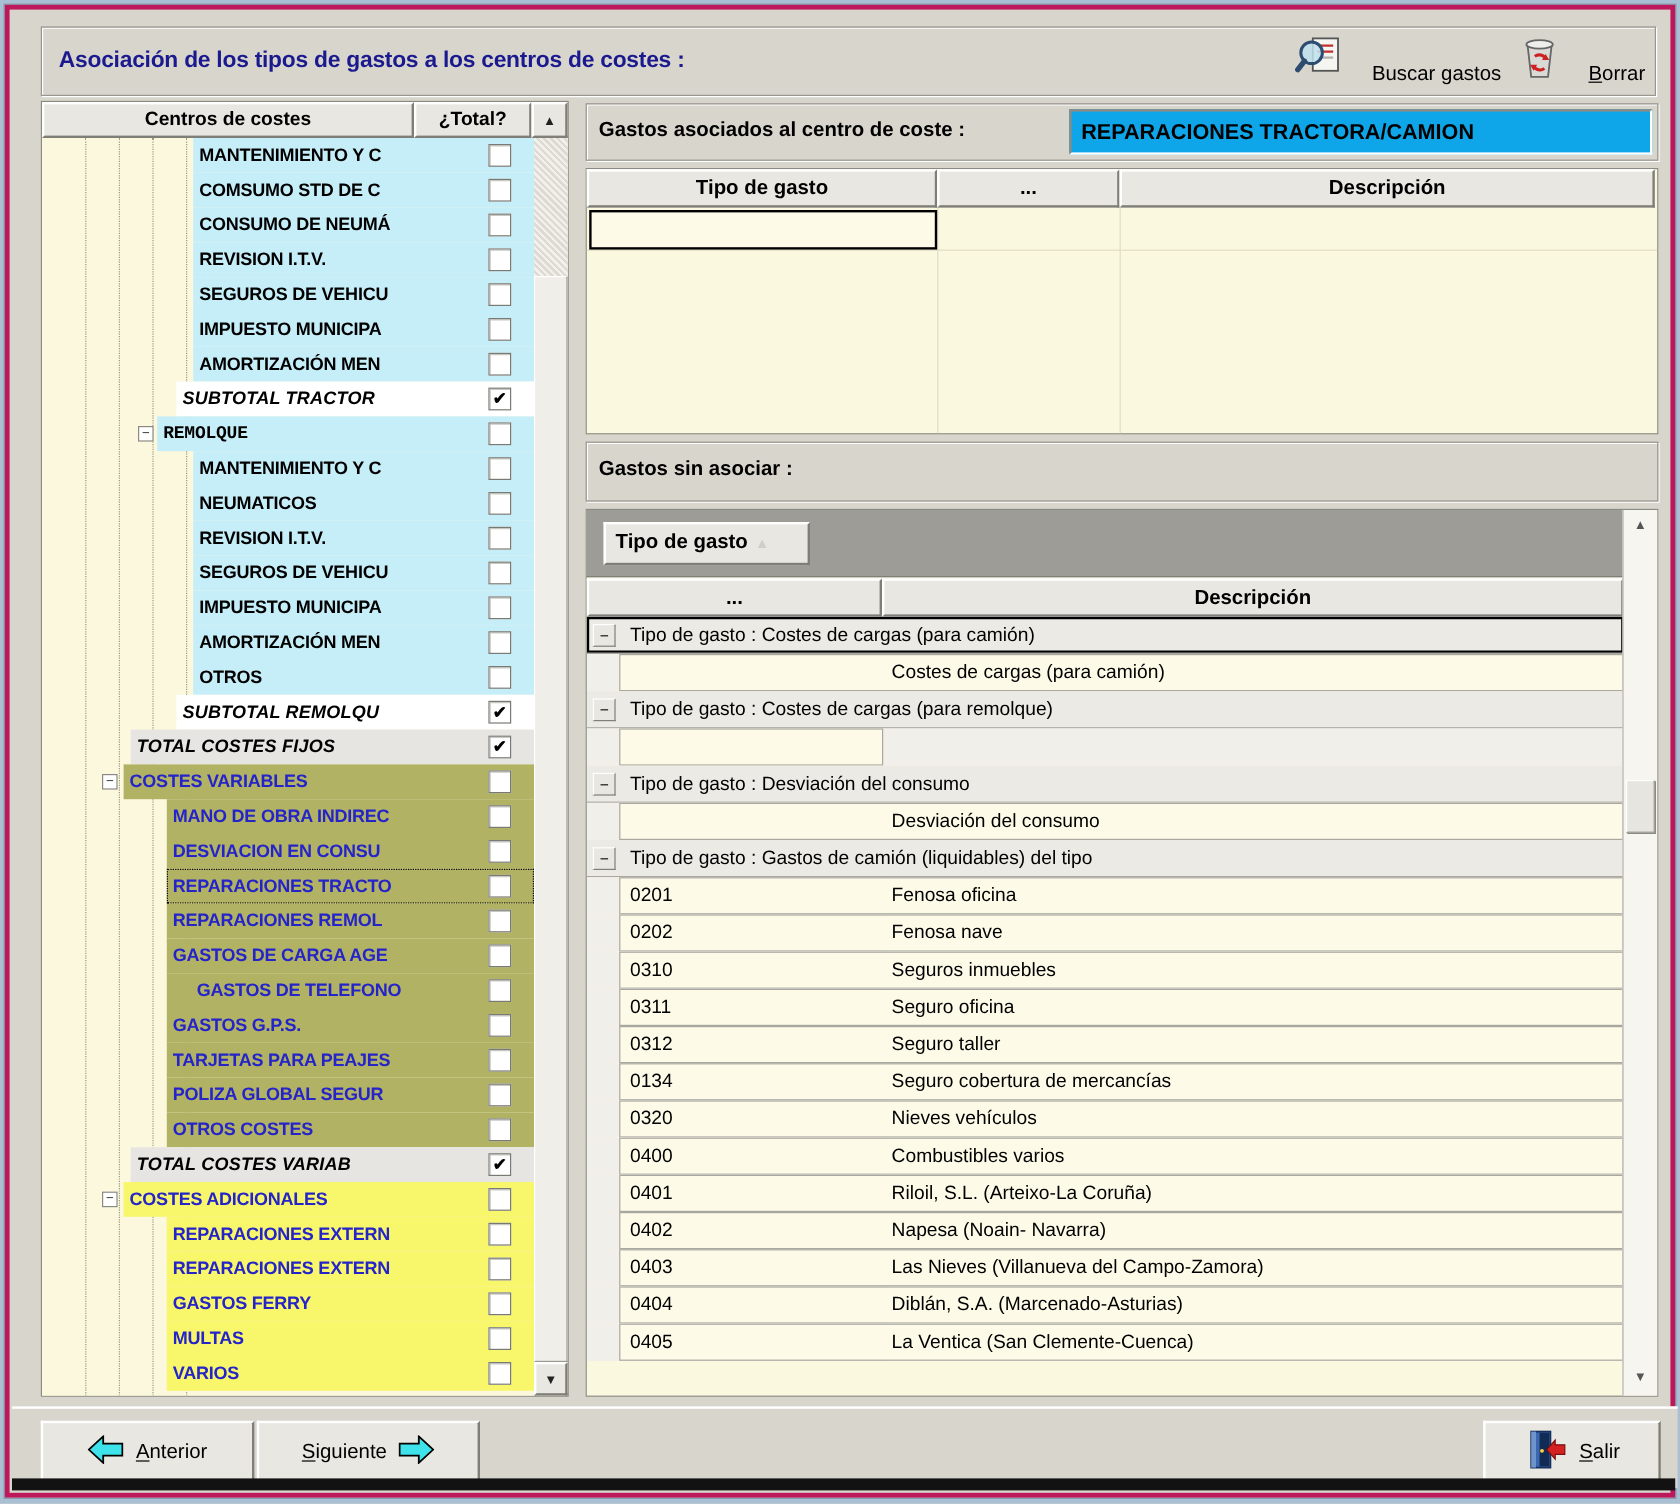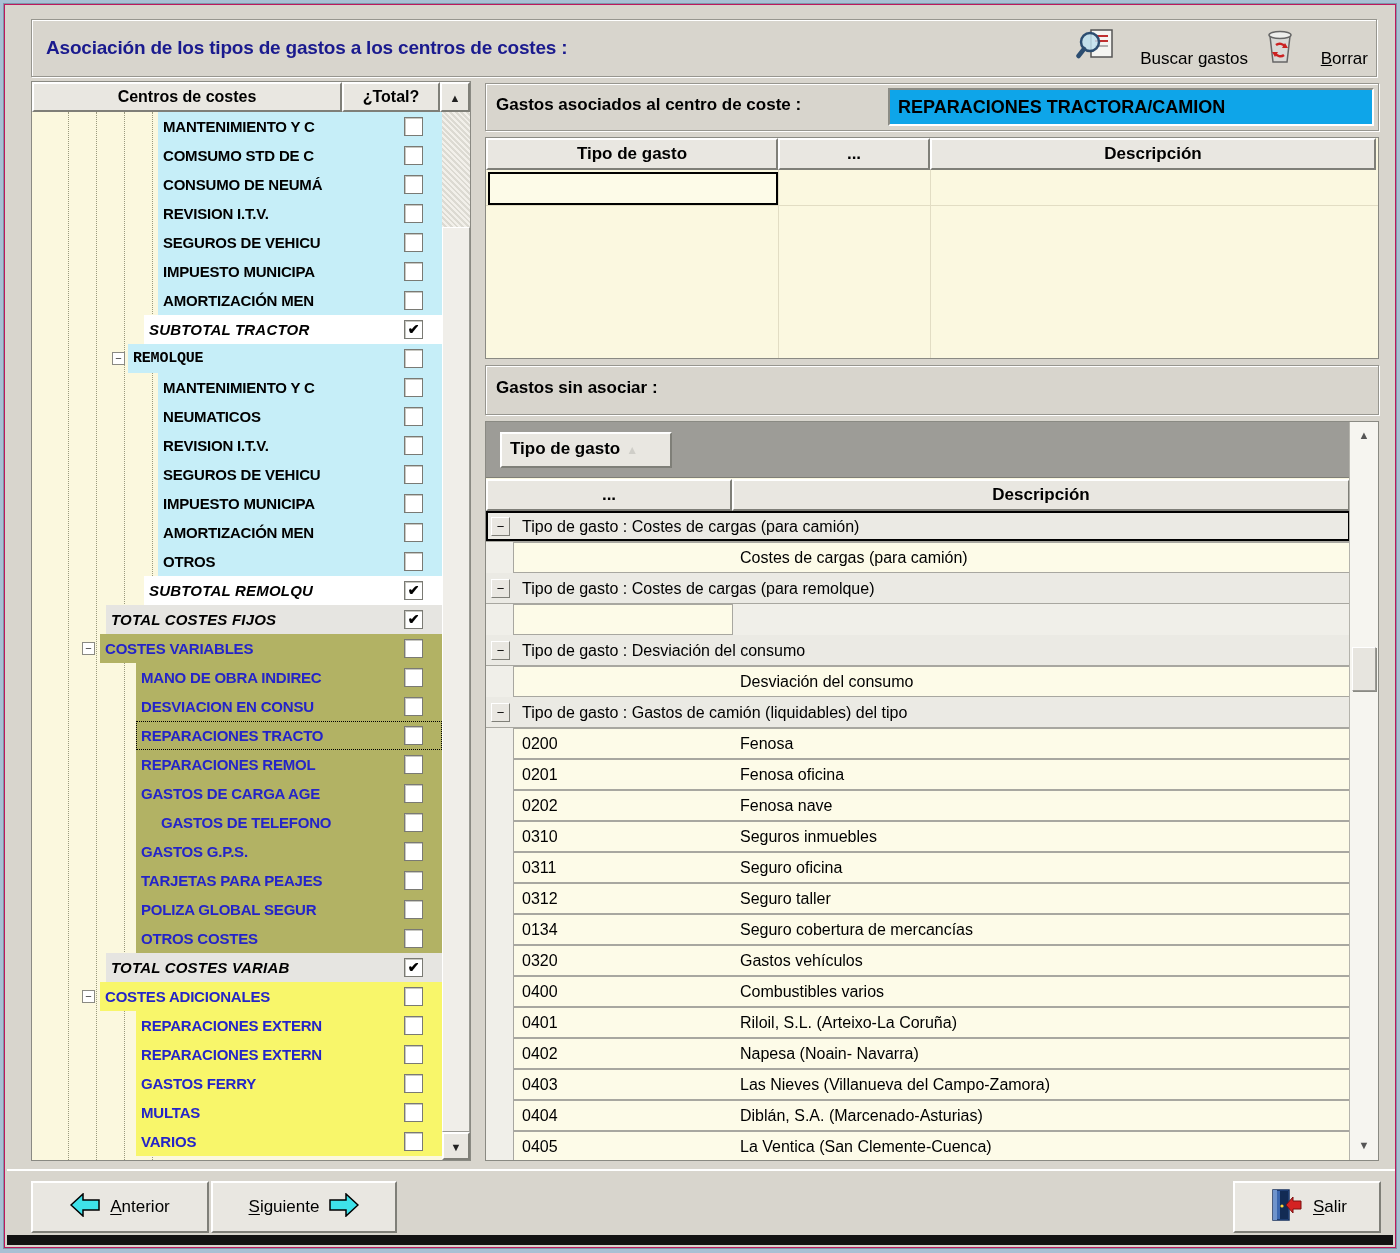--- a/index.html
+++ b/index.html
@@ -1,19 +1,19 @@
 <!DOCTYPE html>
 <html><head>
 <meta charset="utf-8">
 <style>
   *{margin:0;padding:0;box-sizing:border-box;font-family:"Liberation Sans",sans-serif}
   html,body{width:1400px;height:1253px;overflow:hidden}
   body{position:relative;background:#a9c0d4}
   .win{position:absolute;left:4px;top:4px;width:1392px;height:1244px;background:#d8d5cd;
-       border:1px solid #be185d;box-shadow:0 0 0 1px #7e95a8}
+       border:4px solid #be185d;box-shadow:0 0 0 1px #7e95a8}
   .strip{position:absolute;left:2px;bottom:2px;width:1386px;height:10px;background:#121212}
 
   
   .raised{background:#e9e7e1;border-top:2px solid #ffffff;border-left:2px solid #ffffff;
           border-right:2px solid #7f7f78;border-bottom:2px solid #7f7f78}
   .etched{background:#d8d5cd;border:1px solid #97968f;box-shadow:inset 1px 1px 0 #ffffff,1px 1px 0 #ffffff}
   .sunk{background:#0ea5e9;border-top:2px solid #8c8c85;border-left:2px solid #8c8c85;
         border-right:2px solid #ffffff;border-bottom:2px solid #ffffff}
 
   
@@ -389,24 +389,20 @@
         </div>
         <div class="drow">
           <span class="dcell dcode"></span>
           <span class="dcell ddesc">Desviación del consumo</span>
         </div>
         <div class="grow">
           <span class="minus">−</span>
           <span class="gtext">Tipo de gasto : Gastos de camión (liquidables) del tipo</span>
         </div>
         <div class="drow">
-          <span class="dcell dcode">0200</span>
-          <span class="dcell ddesc">Fenosa</span>
-        </div>
-        <div class="drow">
           <span class="dcell dcode">0201</span>
           <span class="dcell ddesc">Fenosa oficina</span>
         </div>
         <div class="drow">
           <span class="dcell dcode">0202</span>
           <span class="dcell ddesc">Fenosa nave</span>
         </div>
         <div class="drow">
           <span class="dcell dcode">0310</span>
           <span class="dcell ddesc">Seguros inmuebles</span>
@@ -418,21 +414,21 @@
         <div class="drow">
           <span class="dcell dcode">0312</span>
           <span class="dcell ddesc">Seguro taller</span>
         </div>
         <div class="drow">
           <span class="dcell dcode">0134</span>
           <span class="dcell ddesc">Seguro cobertura de mercancías</span>
         </div>
         <div class="drow">
           <span class="dcell dcode">0320</span>
-          <span class="dcell ddesc">Gastos vehículos</span>
+          <span class="dcell ddesc">Nieves vehículos</span>
         </div>
         <div class="drow">
           <span class="dcell dcode">0400</span>
           <span class="dcell ddesc">Combustibles varios</span>
         </div>
         <div class="drow">
           <span class="dcell dcode">0401</span>
           <span class="dcell ddesc">Riloil, S.L. (Arteixo-La Coruña)</span>
         </div>
         <div class="drow">

